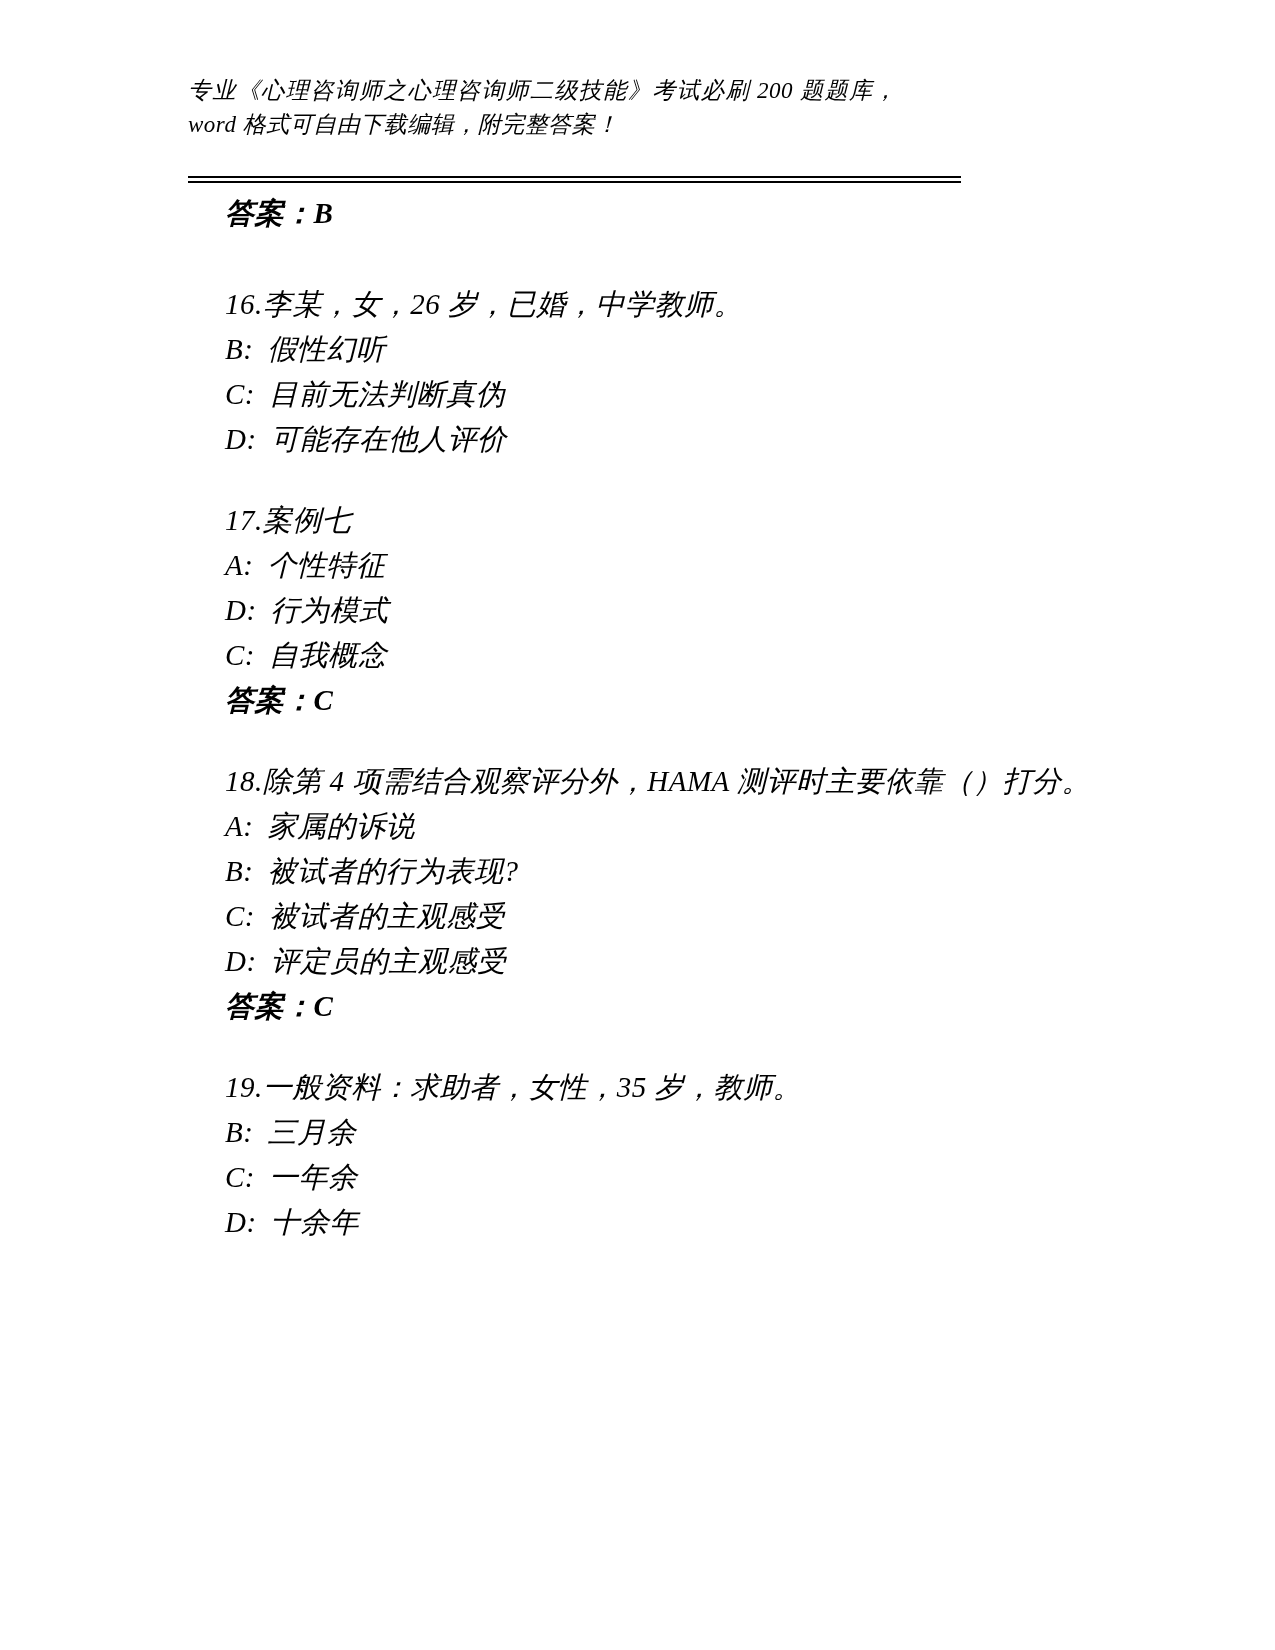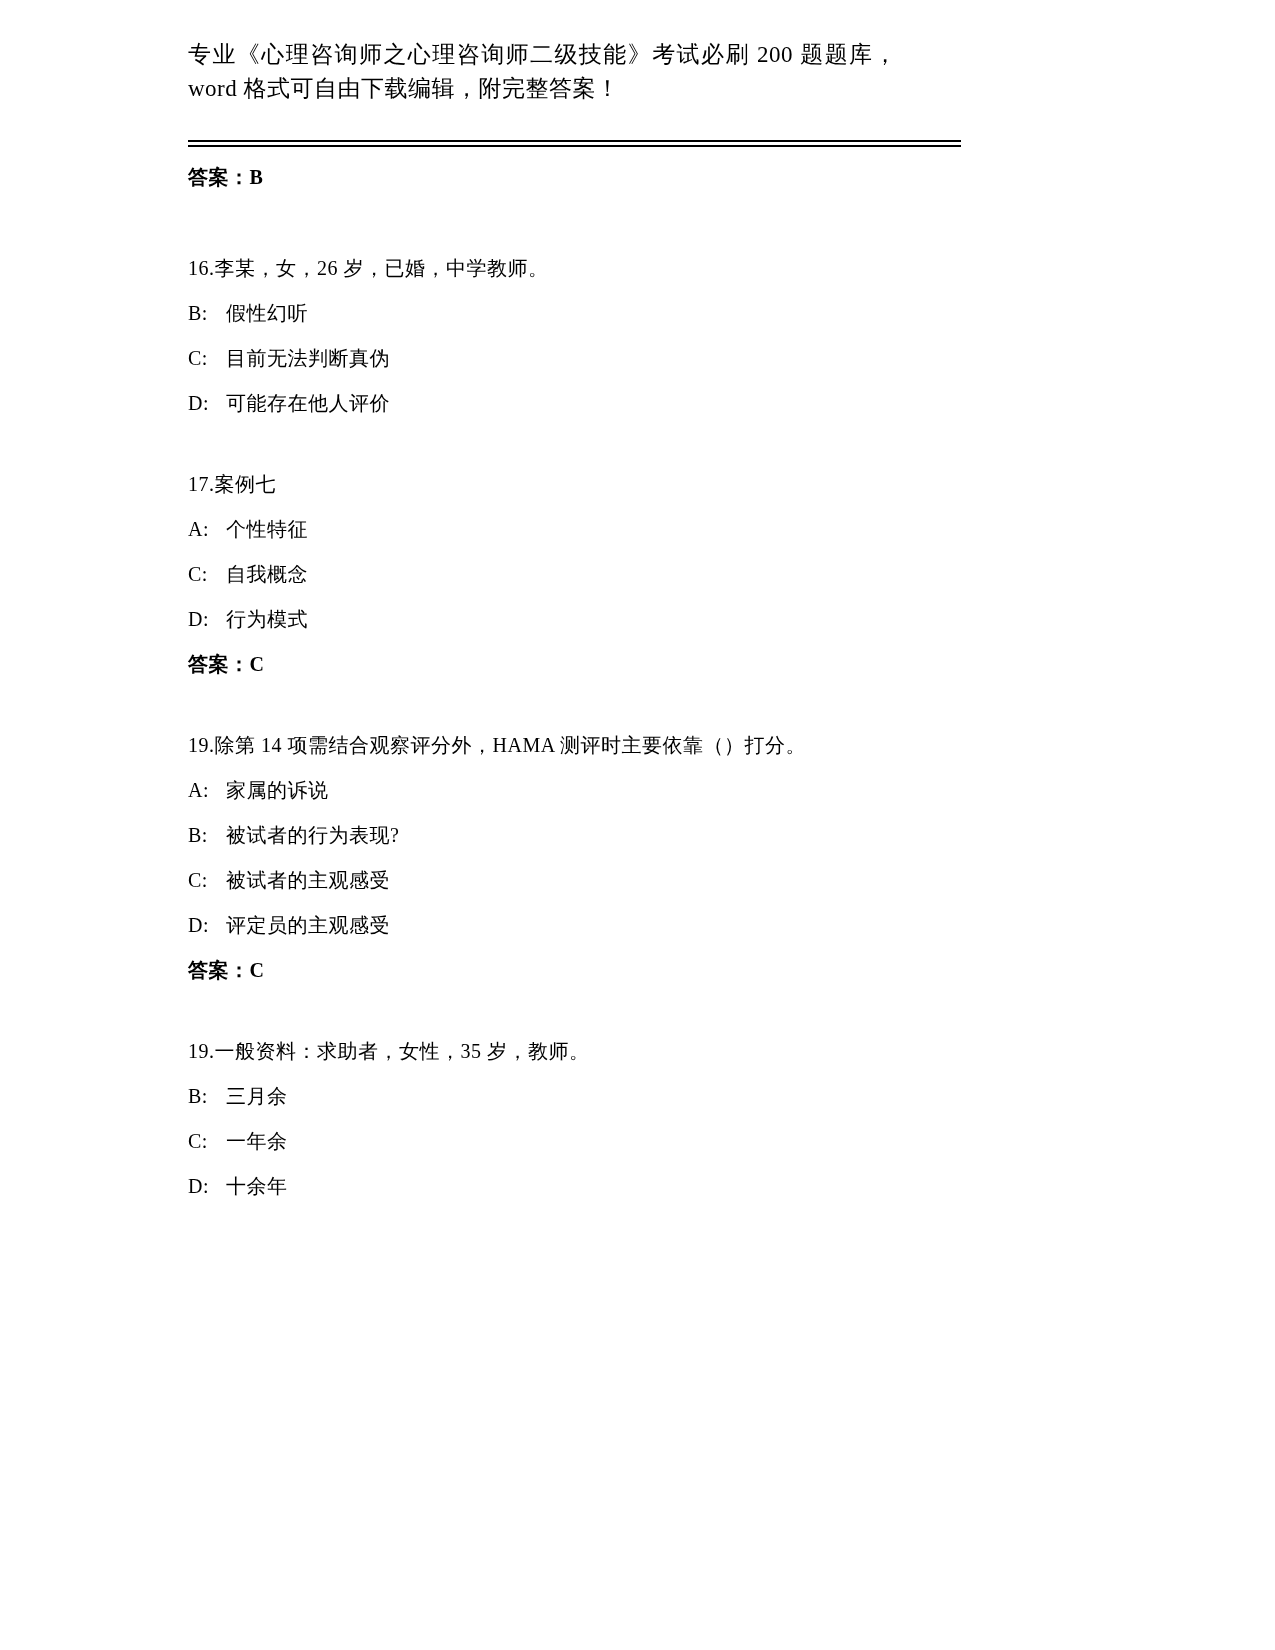--- a/index.html
+++ b/index.html
@@ -11,42 +11,44 @@
     width: 1275px;
     height: 1650px;
     font-family: "Liberation Serif", "DejaVu Serif", serif;
     color: #000000;
     overflow: hidden;
   }
   .page {
     box-sizing: border-box;
     width: 1067px;
     height: 1650px;
-    padding: 38px 170px 0 188px;
+    padding: 74px 170px 0 188px;
+    font-style: italic;
   }
   .doc-header {
     font-size: 23px;
     line-height: 34px;
     text-align: justify;
     letter-spacing: 0.5px;
   }
   .header-divider {
     margin-top: 34px;
     margin-right: -64px;
     height: 3px;
     border-top: 2px solid #000000;
     border-bottom: 2px solid #000000;
   }
   .line {
-    font-size: 20px;
+    font-size: 29px;
     line-height: 35px;
     height: 35px;
     margin-bottom: 10px;
     white-space: nowrap;
     letter-spacing: 0.5px;
+    margin-left: 37px;
   }
   .answer-line {
     font-weight: 700;
   }
   .orphan-answer {
     margin-top: 13px;
   }
   .question-block {
     margin-top: 46px;
   }
@@ -82,30 +84,30 @@
       <span class="opt-label">D:</span><span>可能存在他人评价</span>
     </div>
   </div>
 
   <div class="question-block">
     <div class="line">17.案例七</div>
     <div class="line">
       <span class="opt-label">A:</span><span>个性特征</span>
     </div>
     <div class="line">
-      <span class="opt-label">C:</span><span>自我概念</span>
+      <span class="opt-label">D:</span><span>行为模式</span>
     </div>
     <div class="line">
-      <span class="opt-label">D:</span><span>行为模式</span>
+      <span class="opt-label">C:</span><span>自我概念</span>
     </div>
     <div class="line answer-line">答案：C</div>
   </div>
 
   <div class="question-block">
-    <div class="line">19.除第 14 项需结合观察评分外，HAMA 测评时主要依靠（）打分。</div>
+    <div class="line">18.除第 4 项需结合观察评分外，HAMA 测评时主要依靠（）打分。</div>
     <div class="line">
       <span class="opt-label">A:</span><span>家属的诉说</span>
     </div>
     <div class="line">
       <span class="opt-label">B:</span><span>被试者的行为表现?</span>
     </div>
     <div class="line">
       <span class="opt-label">C:</span><span>被试者的主观感受</span>
     </div>
     <div class="line">

